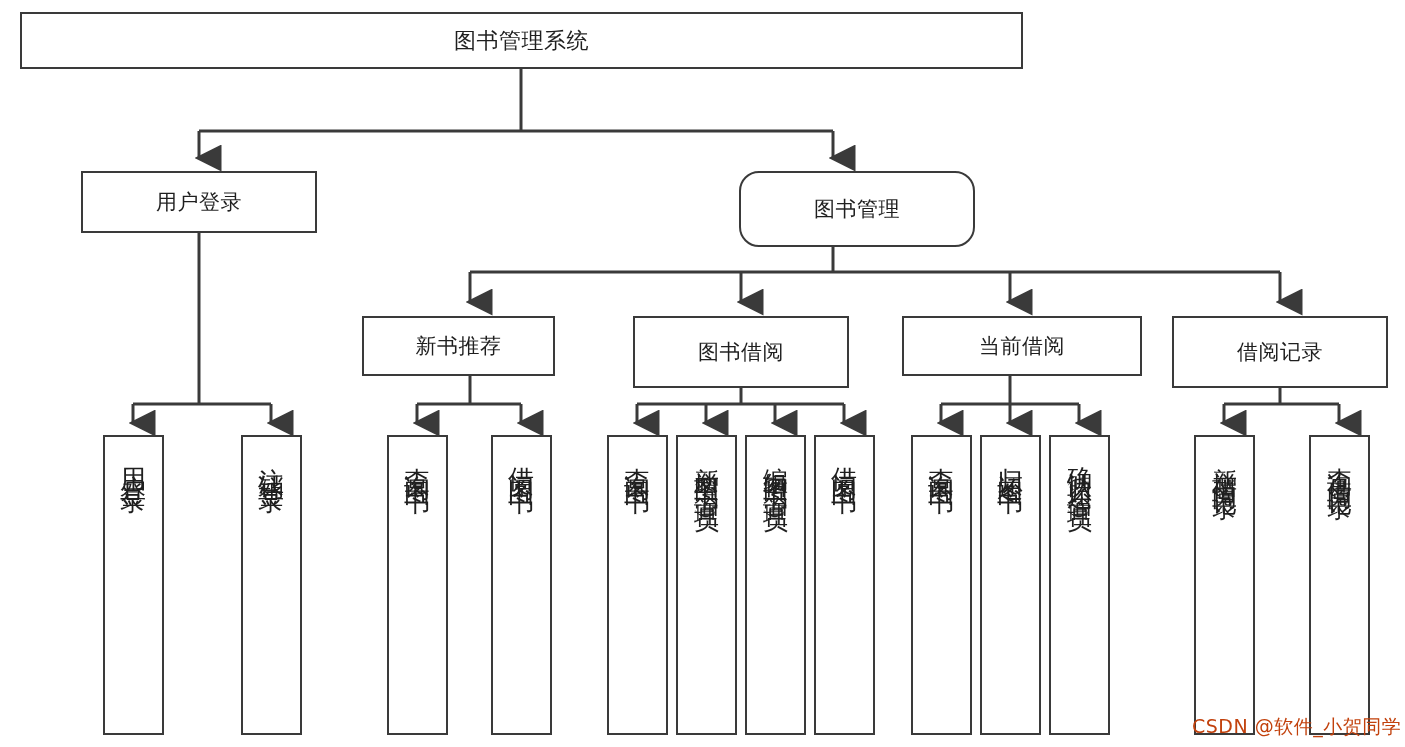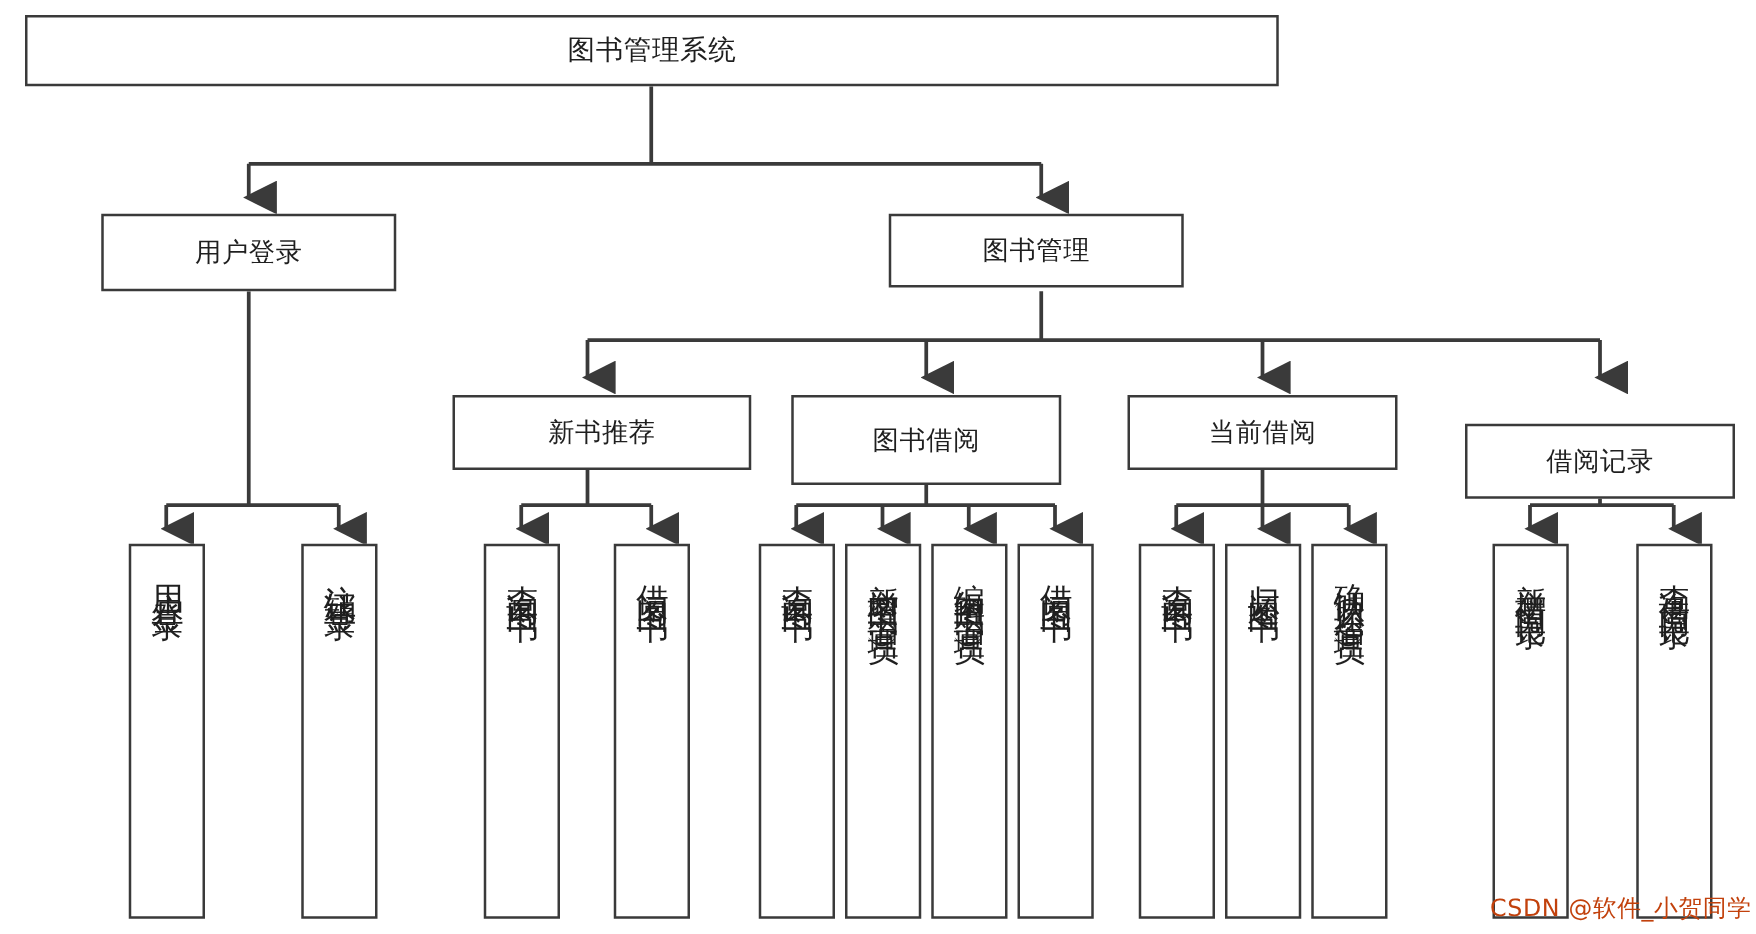--- a/index.html
+++ b/index.html
@@ -126,34 +126,34 @@
     </g>
   </svg>
 
   <div class="node h root" style="left:20px; top:12px; width:1003px; height:57px;">
     <span class="label">图书管理系统</span>
   </div>
 
   <div class="node h" style="left:81px; top:171px; width:236px; height:62px;">
     <span class="label">用户登录</span>
   </div>
-  <div class="node h" style="left:711px; top:171px; width:236px; height:59px;">
+  <div class="node h" style="left:739px; top:171px; width:236px; height:76px;border-radius:20px;">
     <span class="label">图书管理</span>
   </div>
 
-  <div class="node h" style="left:362px; top:316px; width:239px; height:60px;justify-content:center;">
+  <div class="node h" style="left:362px; top:316px; width:193px; height:60px;justify-content:center;">
     <span class="label">新书推荐</span>
   </div>
   <div class="node h" style="left:633px; top:316px; width:216px; height:72px;">
     <span class="label">图书借阅</span>
   </div>
-  <div class="node h" style="left:902px; top:316px; width:216px; height:60px;">
+  <div class="node h" style="left:902px; top:316px; width:240px; height:60px;">
     <span class="label">当前借阅</span>
   </div>
-  <div class="node h" style="left:1172px; top:316px; width:216px; height:60px;margin-top:23px;">
+  <div class="node h" style="left:1172px; top:316px; width:216px; height:72px;">
     <span class="label">借阅记录</span>
   </div>
 
   <div class="node v" style="left:103px; top:435px; width:61px; height:300px;">
     <span class="label">用户登录</span>
   </div>
   <div class="node v" style="left:241px; top:435px; width:61px; height:300px;">
     <span class="label">注销登录</span>
   </div>
 

